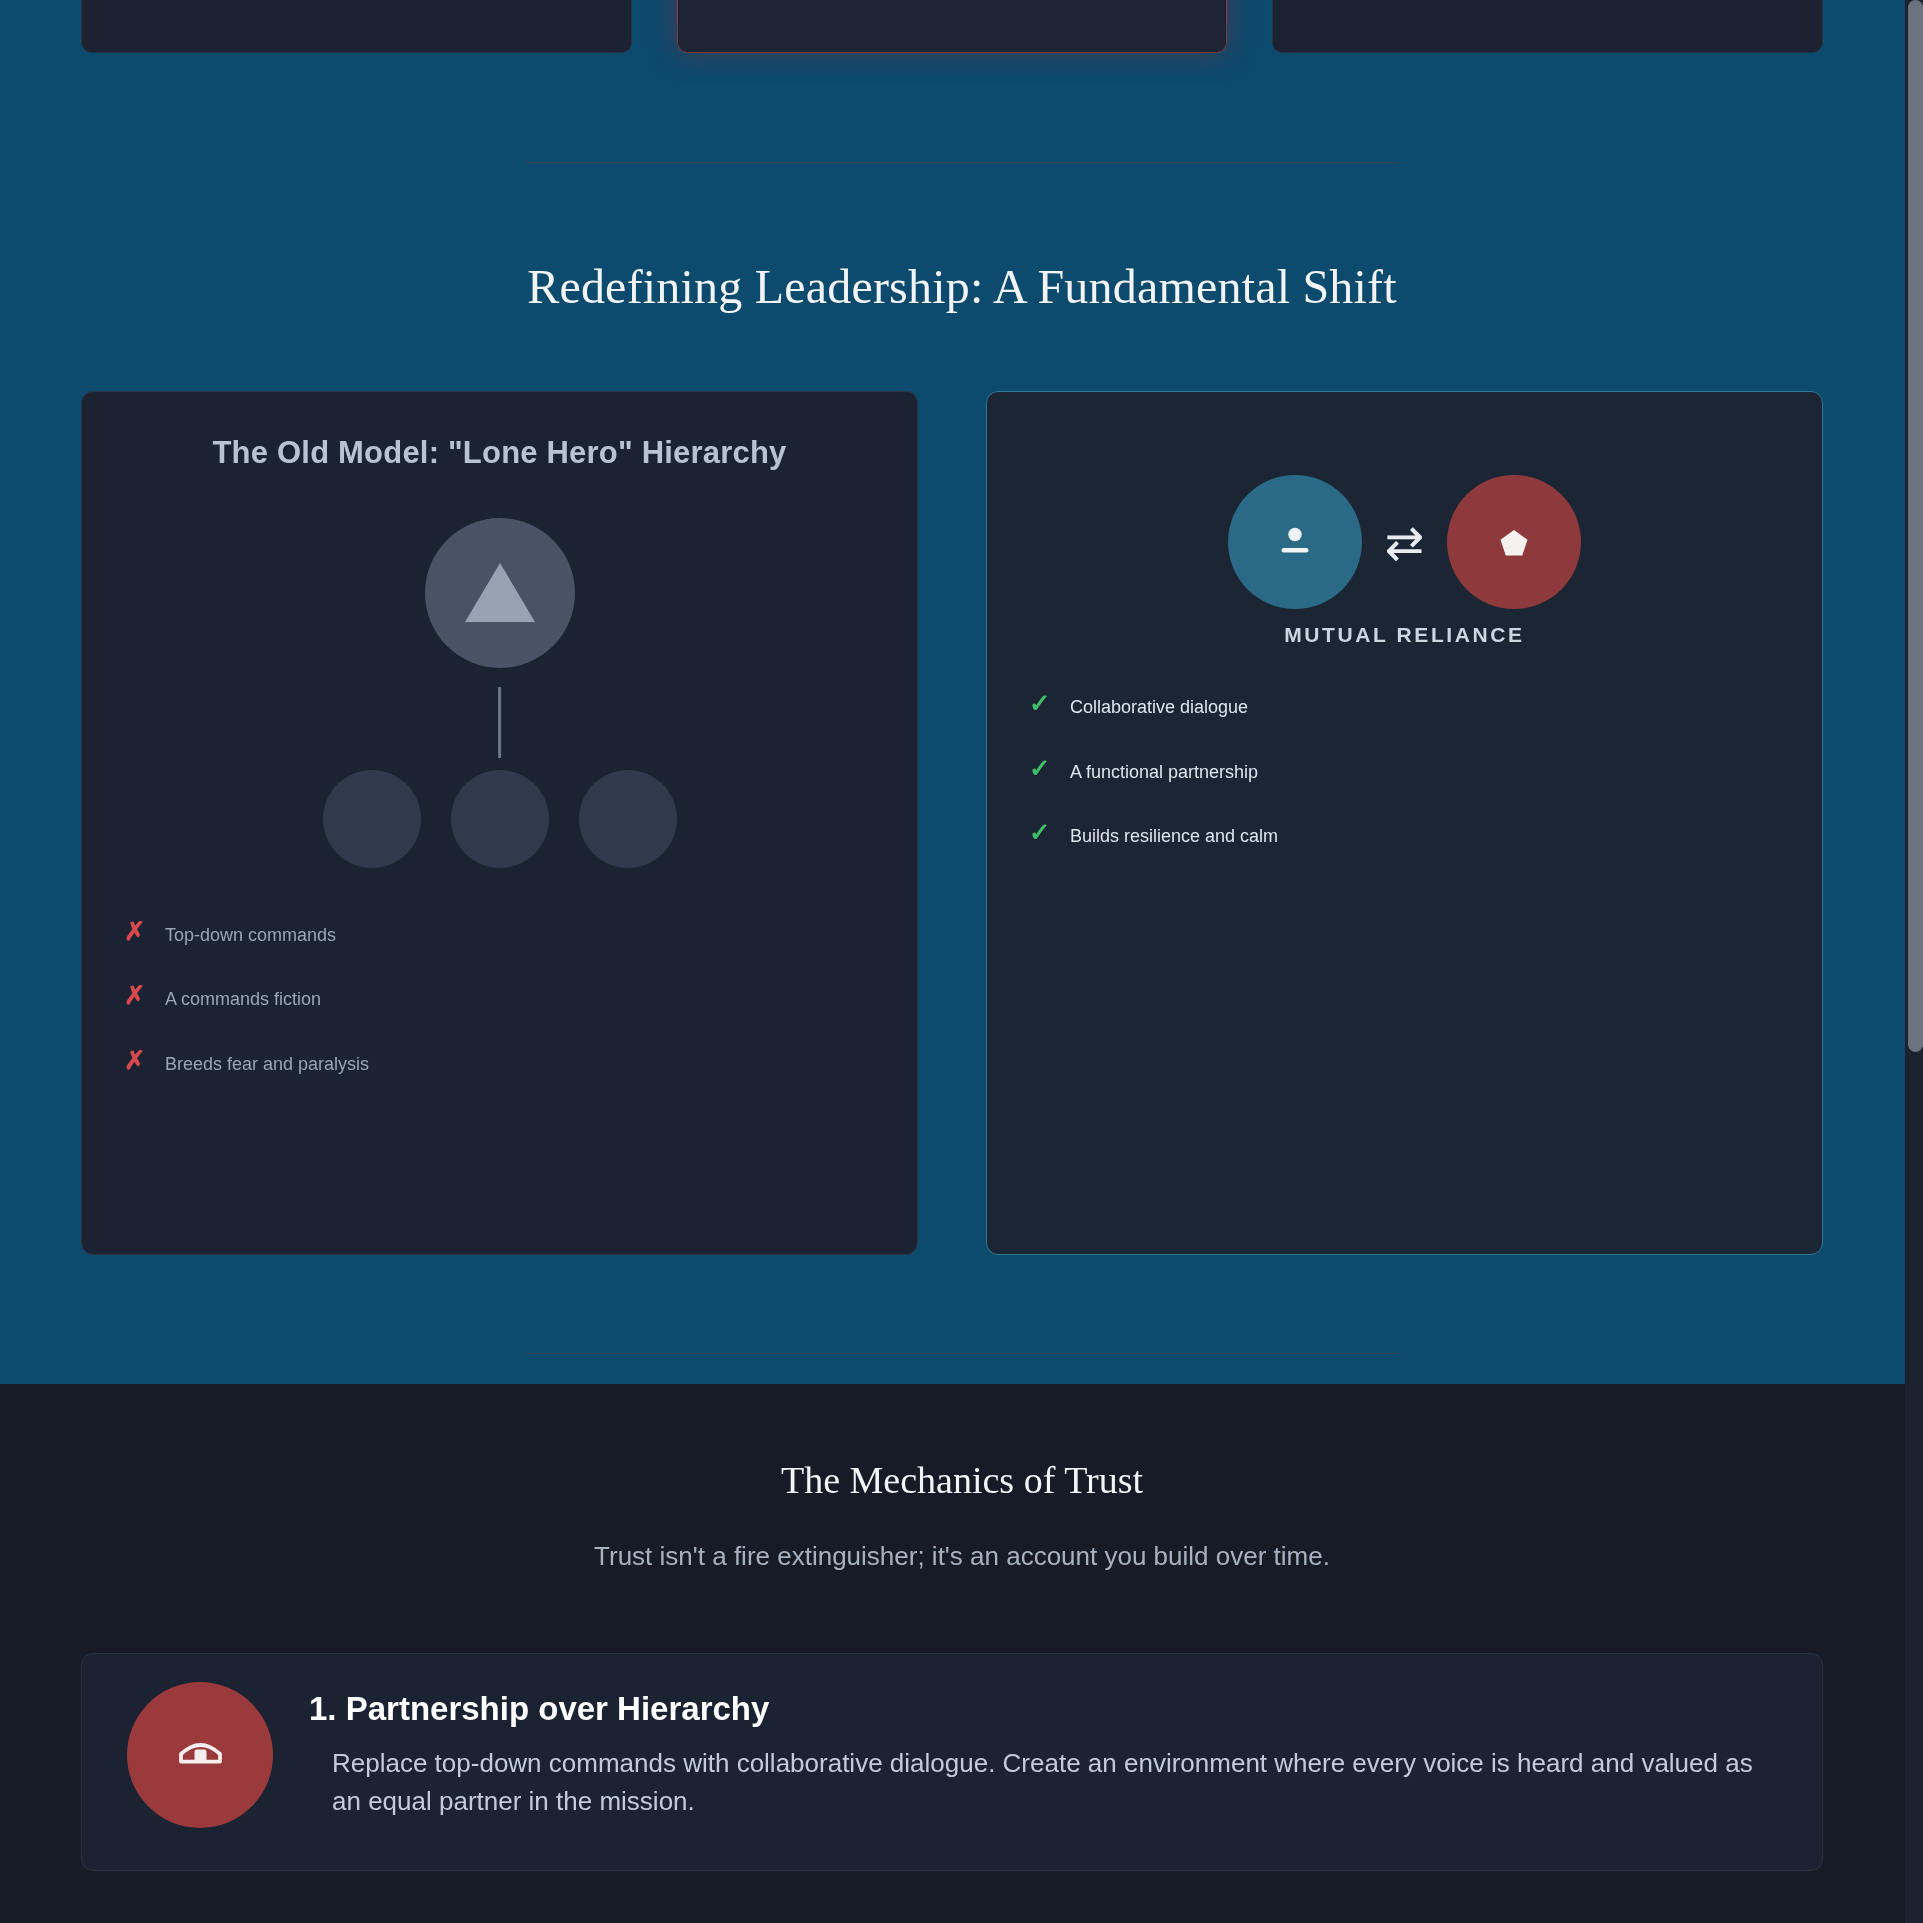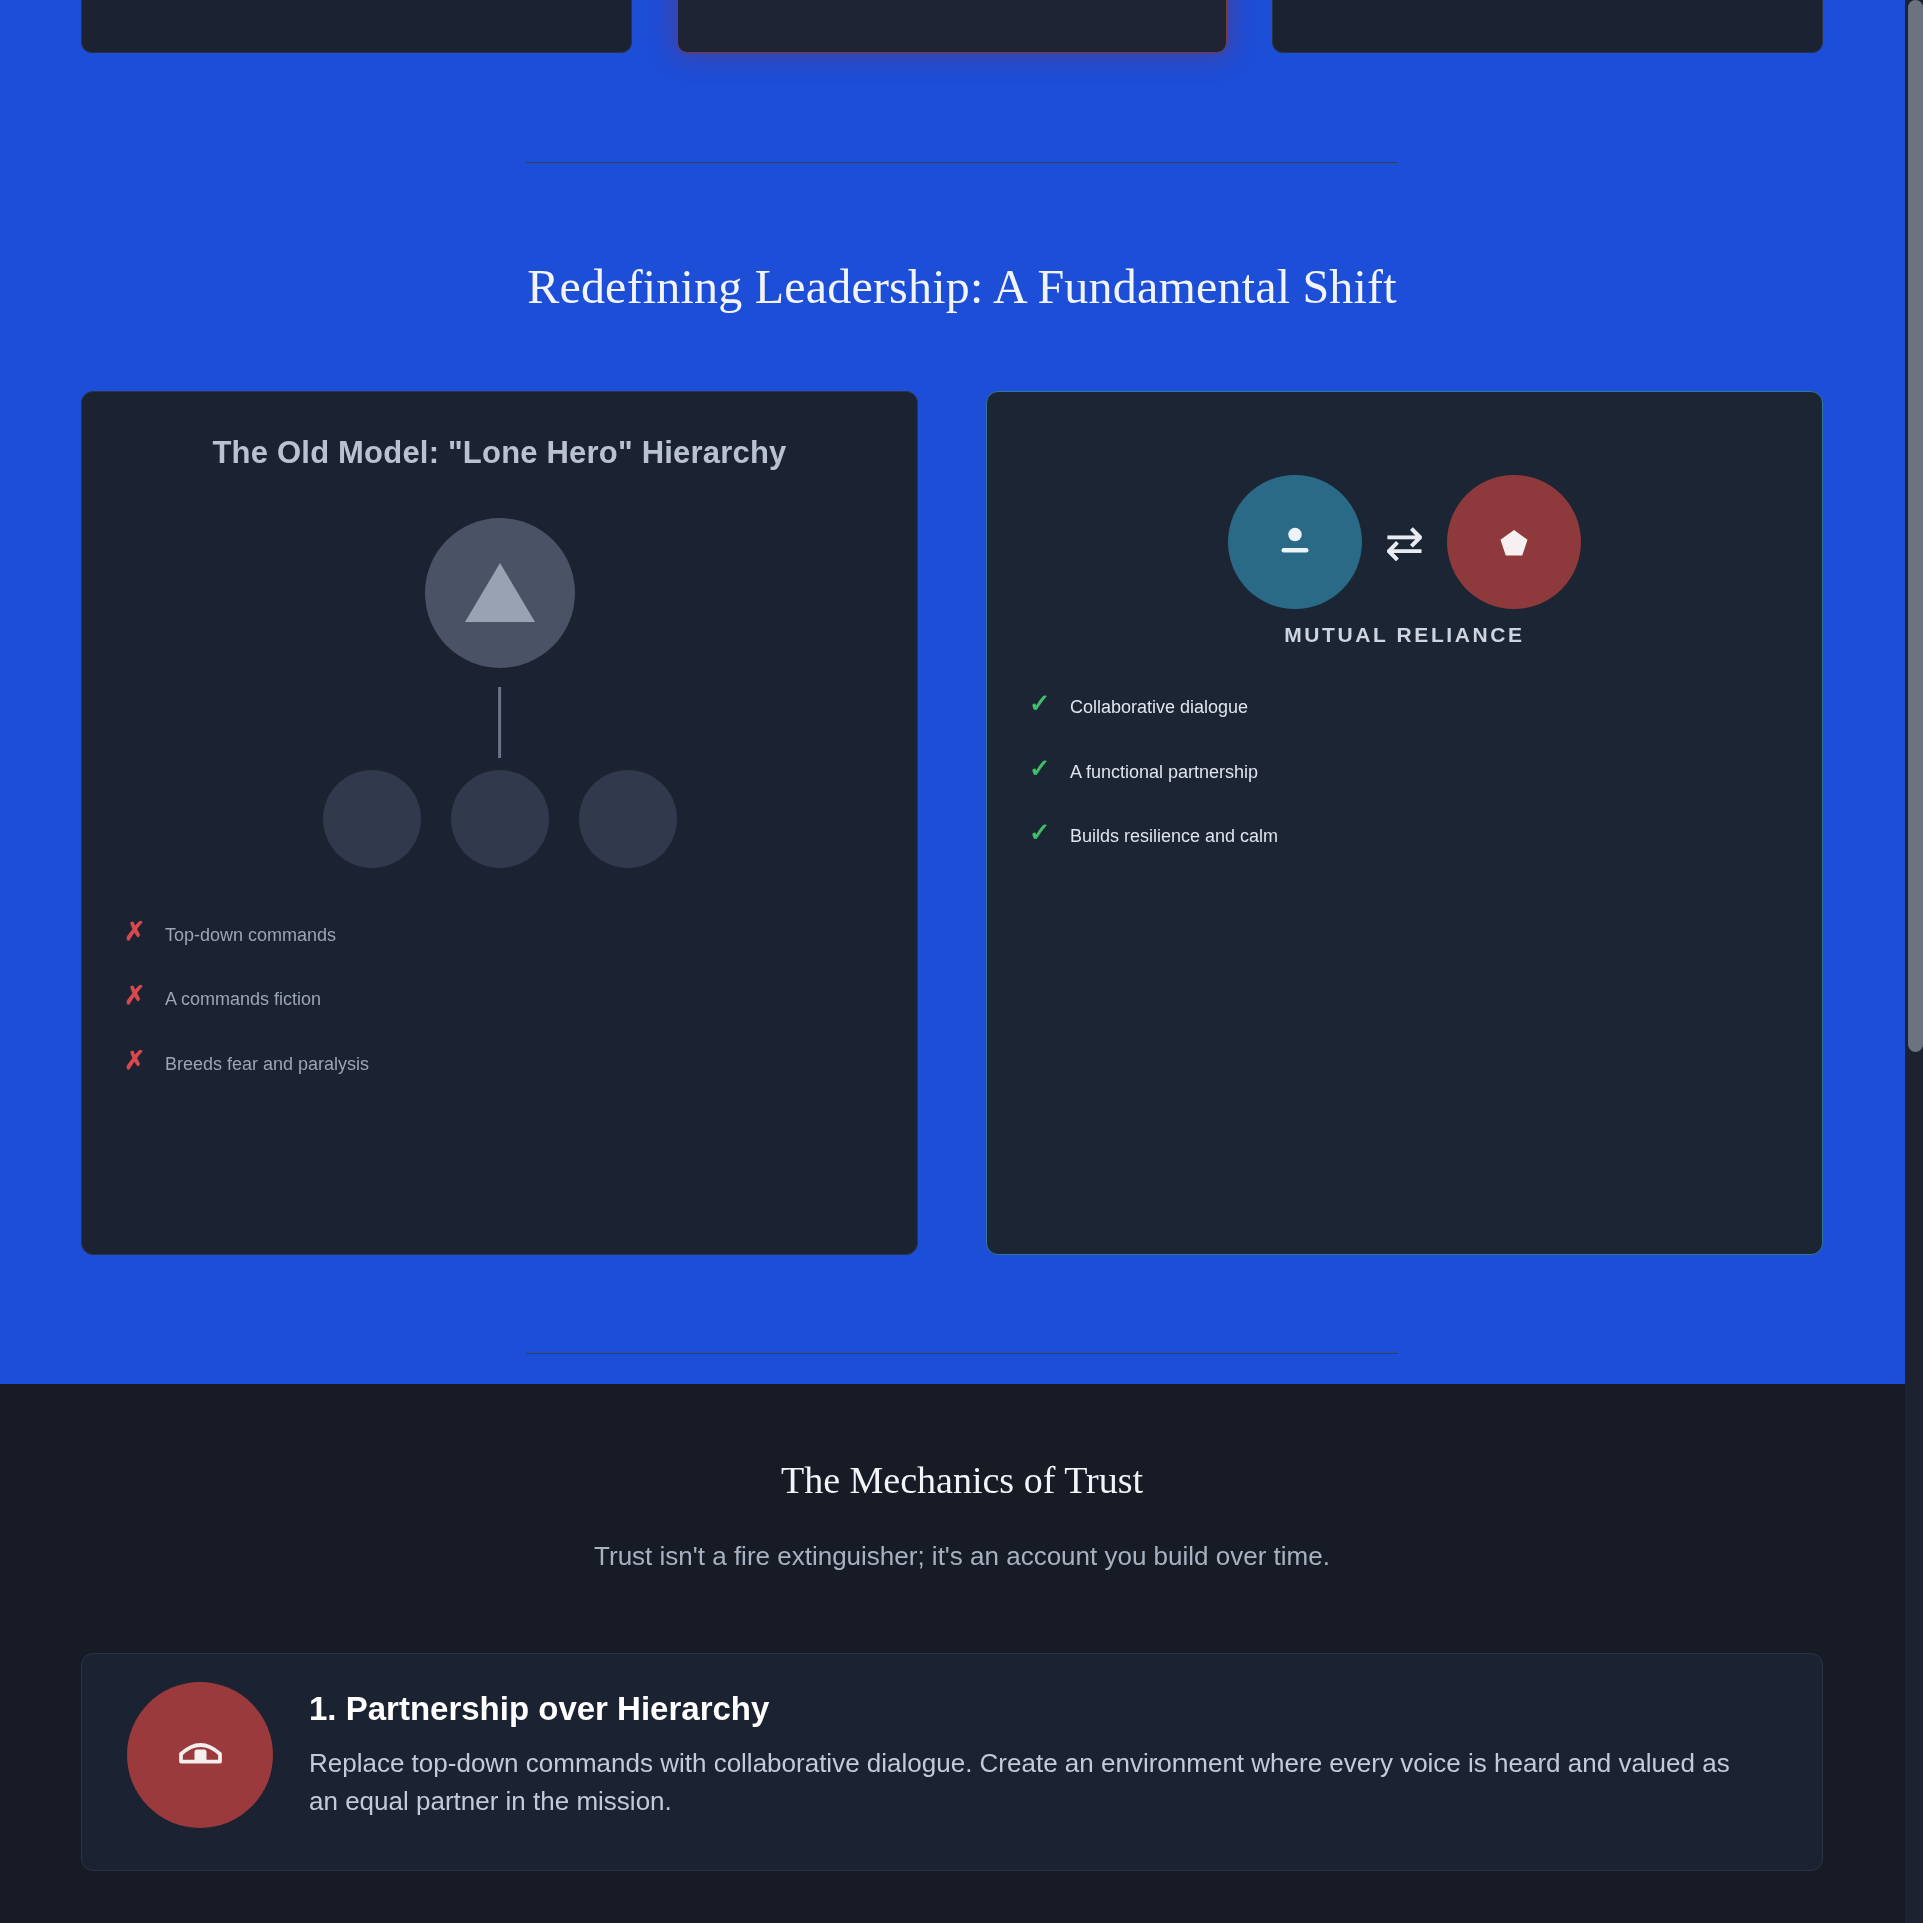--- a/index.html
+++ b/index.html
@@ -7,21 +7,21 @@
     width: 1924px;
     height: 1924px;
     background: #161b26;
     font-family: "Liberation Sans", sans-serif;
     overflow: hidden;
   }
   .page {
     position: relative;
     width: 1924px;
     height: 1384px;
-    background: #1d4ed8;
+    background: #0c4a6e;
     text-decoration: underline;
   }
   
   .scrollbar-track {
     position: absolute;
     top: 0; right: 0;
     width: 19.5px; height: 1924px;
     background: #1c2230;
   }
   .scrollbar-thumb {
@@ -253,20 +253,21 @@
     color: #ffffff;
     font-size: 33px;
     font-weight: bold;
     margin-bottom: 16.5px;
   }
   .trust-desc {
     color: #c3cbd8;
     font-size: 26px;
     line-height: 1.48;
     max-width: 1450px;
+    margin-left: 23px;
   }
 </style>
 </head>
 <body>
 
 <div class="page">
 
   <div class="top-row">
     <div class="top-card">
       <div class="top-card-label"></div>

